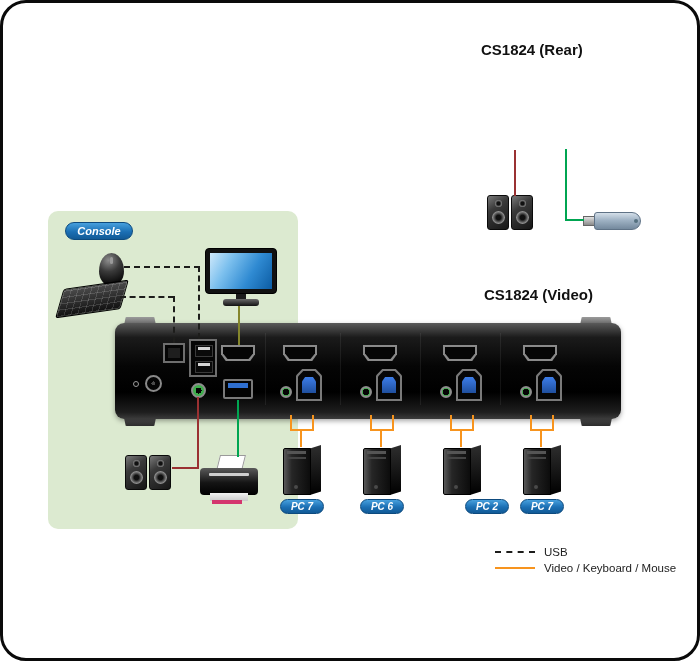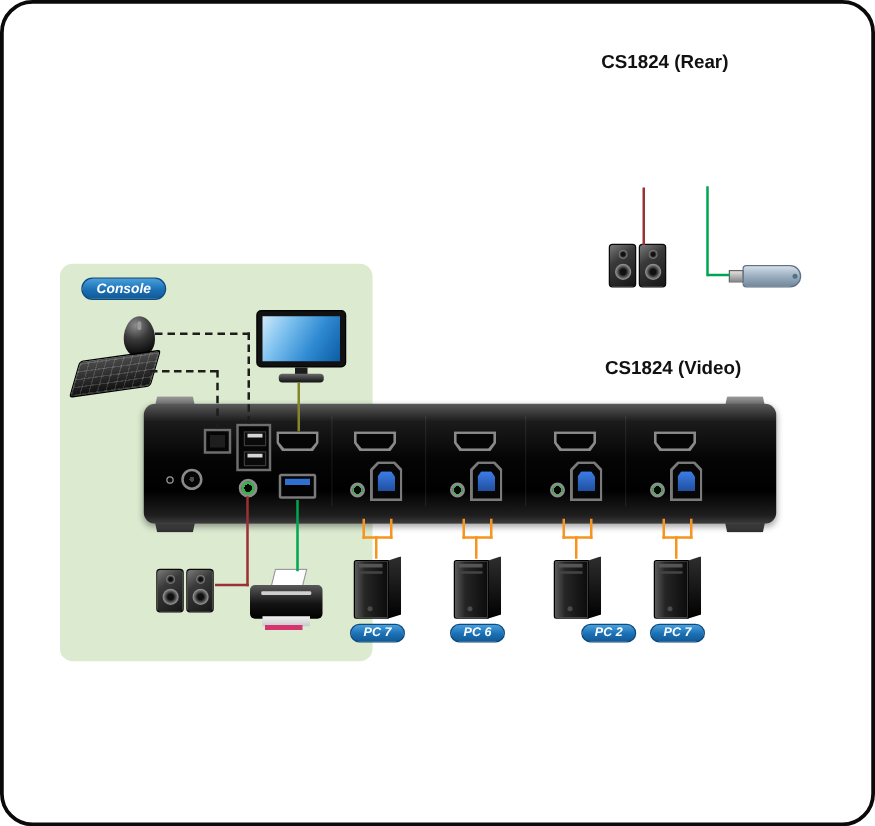--- a/index.html
+++ b/index.html
@@ -244,15 +244,23 @@
     <div class="pc-bay b2"></div>
     <div class="pc-btn"></div>
   </div>
 
   <div class="badge pc-label" style="left:277px;top:496px;">PC 7</div>
   <div class="badge pc-label" style="left:357px;top:496px;">PC 6</div>
   <div class="badge pc-label" style="left:462px;top:496px;">PC 2</div>
   <div class="badge pc-label" style="left:517px;top:496px;">PC 7</div>
 
   <div id="legend">
+    <div class="lg-row">
+      <div class="lg-line lg-line-usb"></div>
+      <span class="lg-label">USB</span>
+    </div>
+    <div class="lg-row">
+      <div class="lg-line lg-line-vkm"></div>
+      <span class="lg-label">Video / Keyboard / Mouse</span>
+    </div>
   </div>
 
 </div>
 
 </body></html>

